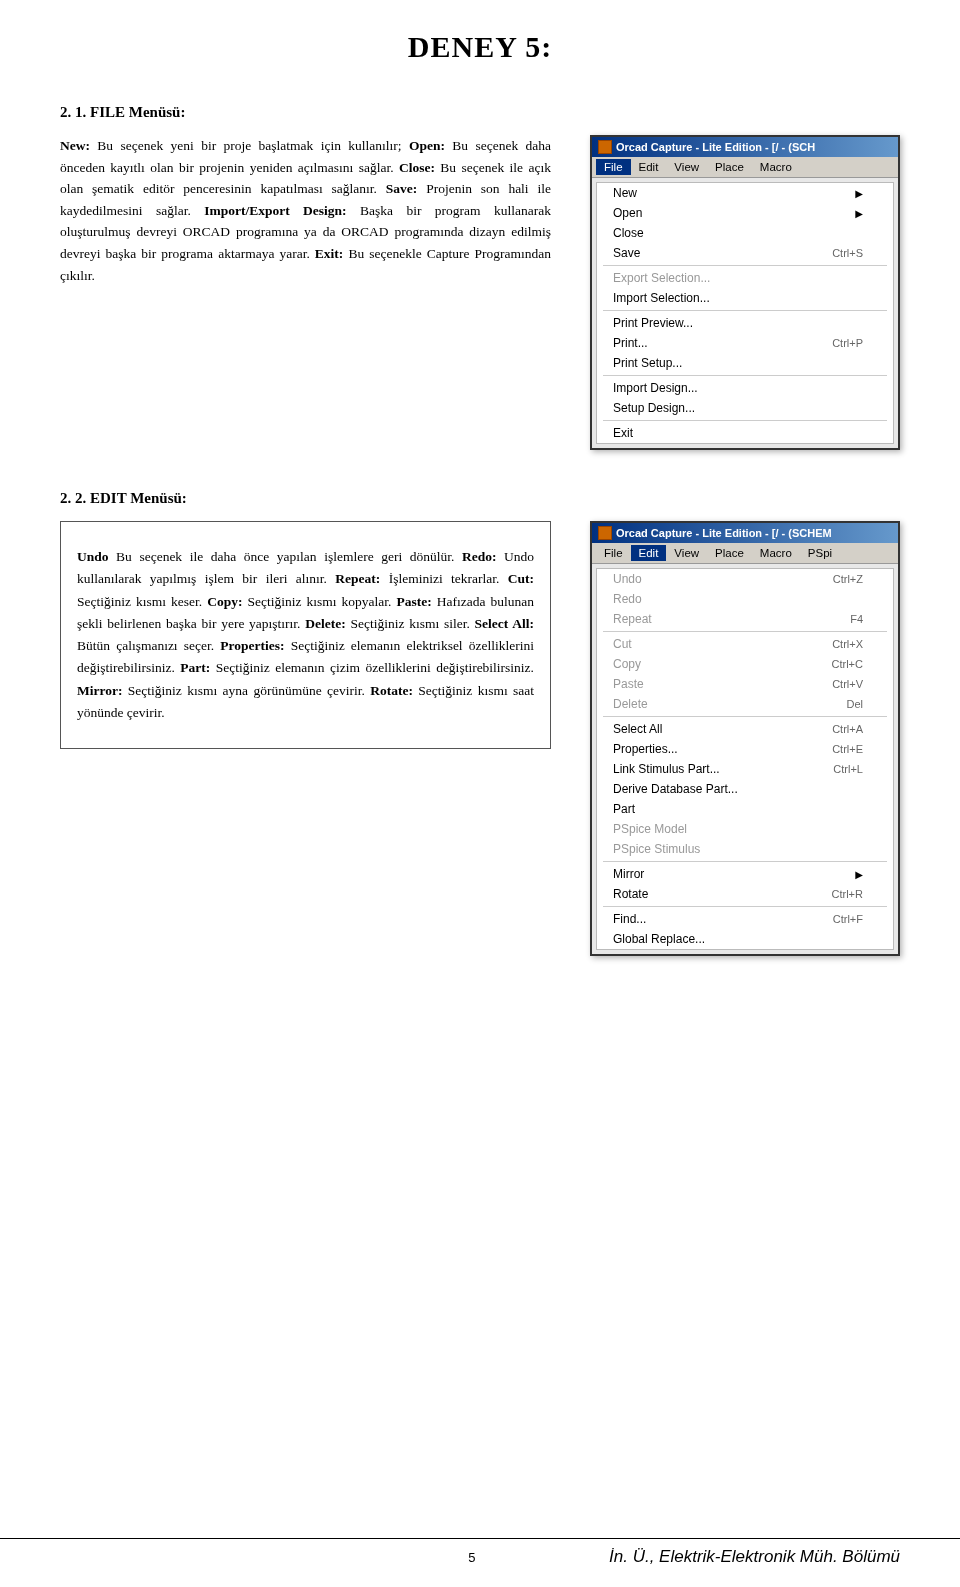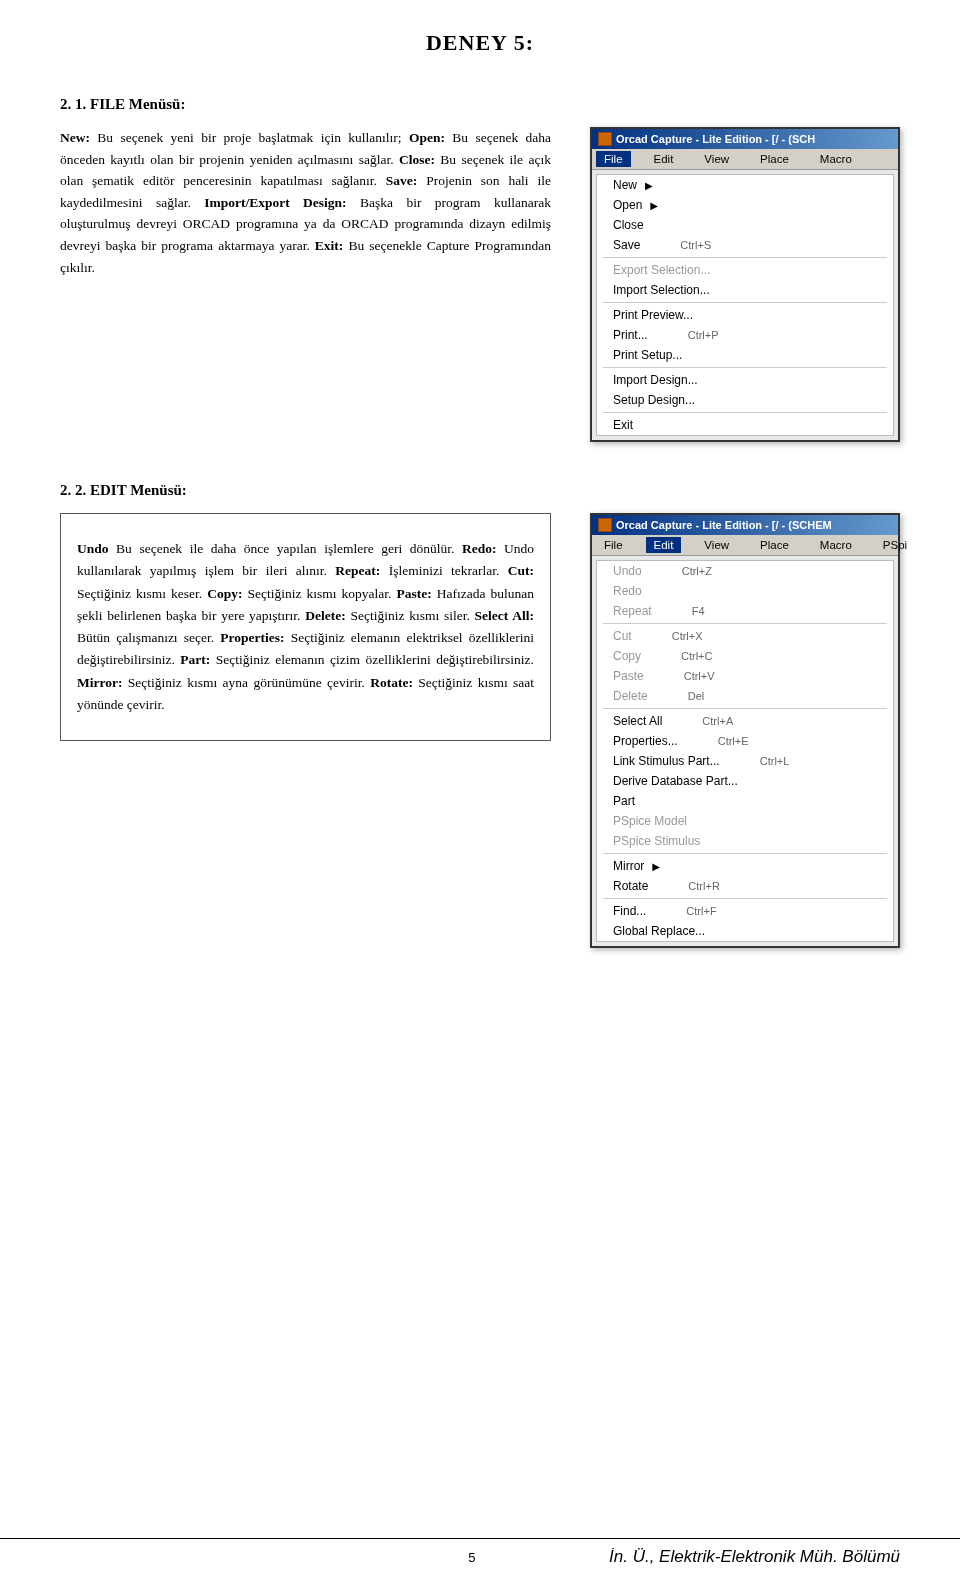--- a/index.html
+++ b/index.html
@@ -17,21 +17,21 @@
       width: 960px;
       min-height: 1587px;
       background: #fff;
       padding: 30px 60px 60px 60px;
       position: relative;
     }
 
     
     .page-title {
       text-align: center;
-      font-size: 22px;
+      font-size: 30px;
       font-weight: bold;
       margin-bottom: 28px;
       letter-spacing: 1px;
     }
 
     
     .section-header {
       font-size: 15px;
       font-weight: bold;
       margin-bottom: 14px;
@@ -93,21 +93,21 @@
       height: 14px;
       background: #cc6600;
       border: 1px solid #994400;
       display: inline-block;
       flex-shrink: 0;
     }
 
     .menu-menubar {
       background: #d4d0c8;
       display: flex;
-      gap: 15px;
+      gap: 0;
       border-bottom: 1px solid #999;
       padding: 2px 4px;
     }
 
     .menu-menubar-item {
       padding: 2px 8px;
       font-size: 11.5px;
       color: #000;
       cursor: pointer;
     }
@@ -119,20 +119,21 @@
 
     .menu-content {
       background: #fff;
       border: 1px solid #bbb;
       margin: 4px;
     }
 
     .menu-item {
       padding: 3px 30px 3px 16px;
       display: flex;
+      justify-content: space-between;
       align-items: center;
       font-size: 12px;
       color: #000;
       white-space: nowrap;
     }
 
     .menu-item.disabled {
       color: #999;
     }
 

